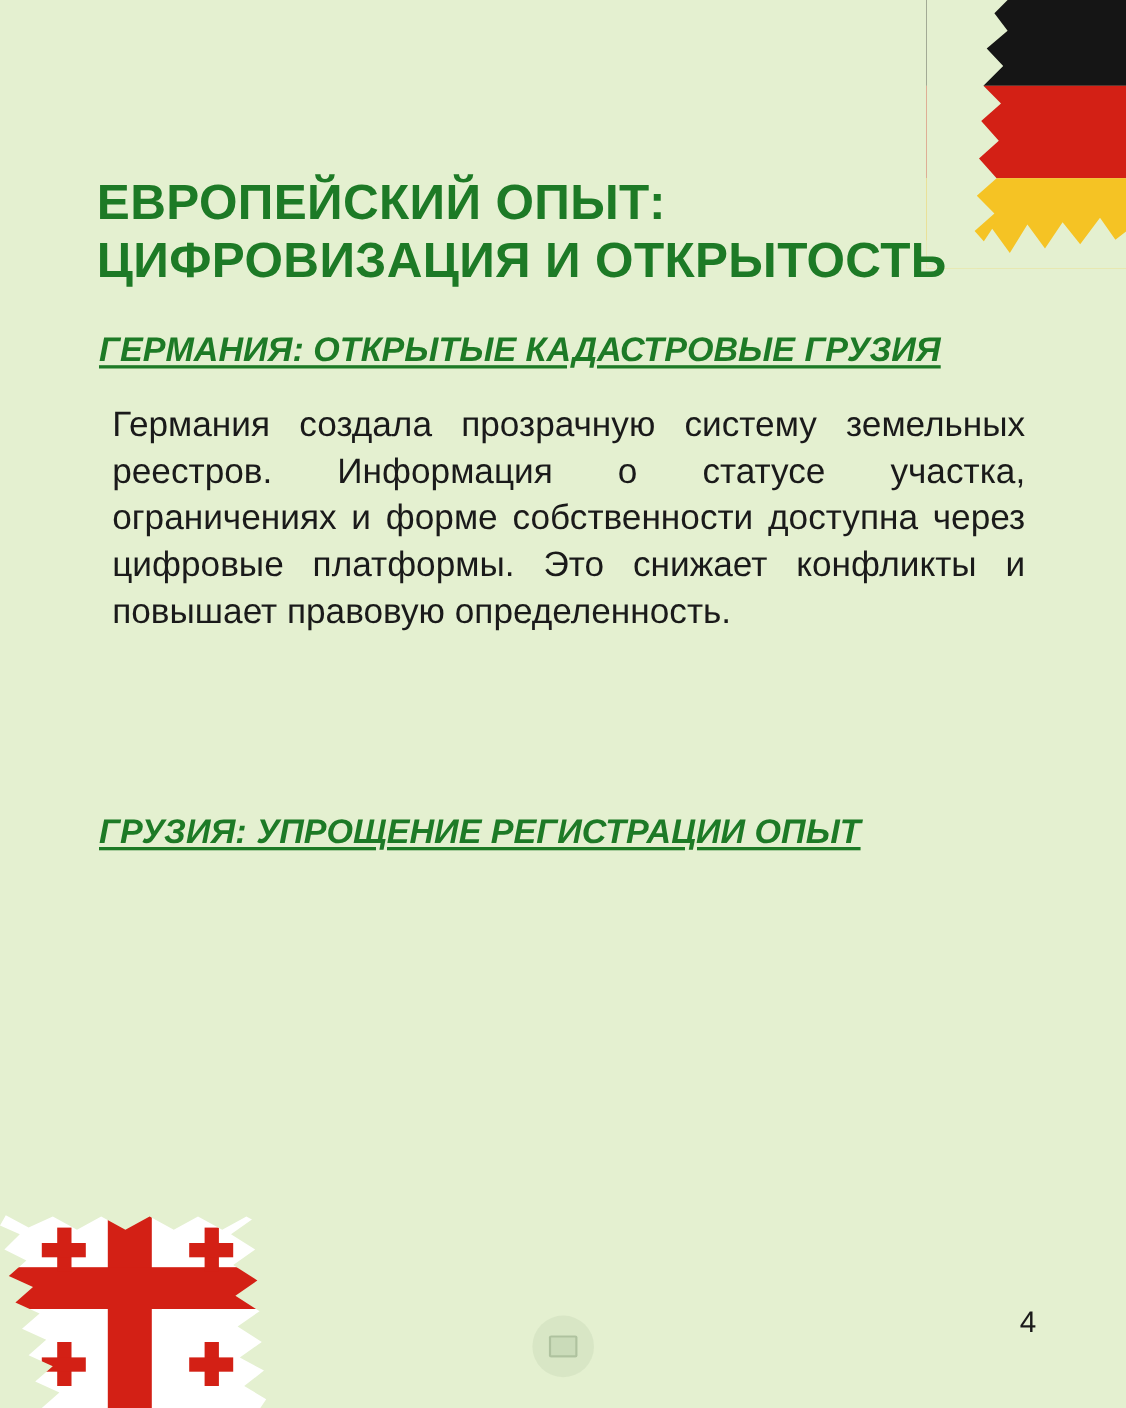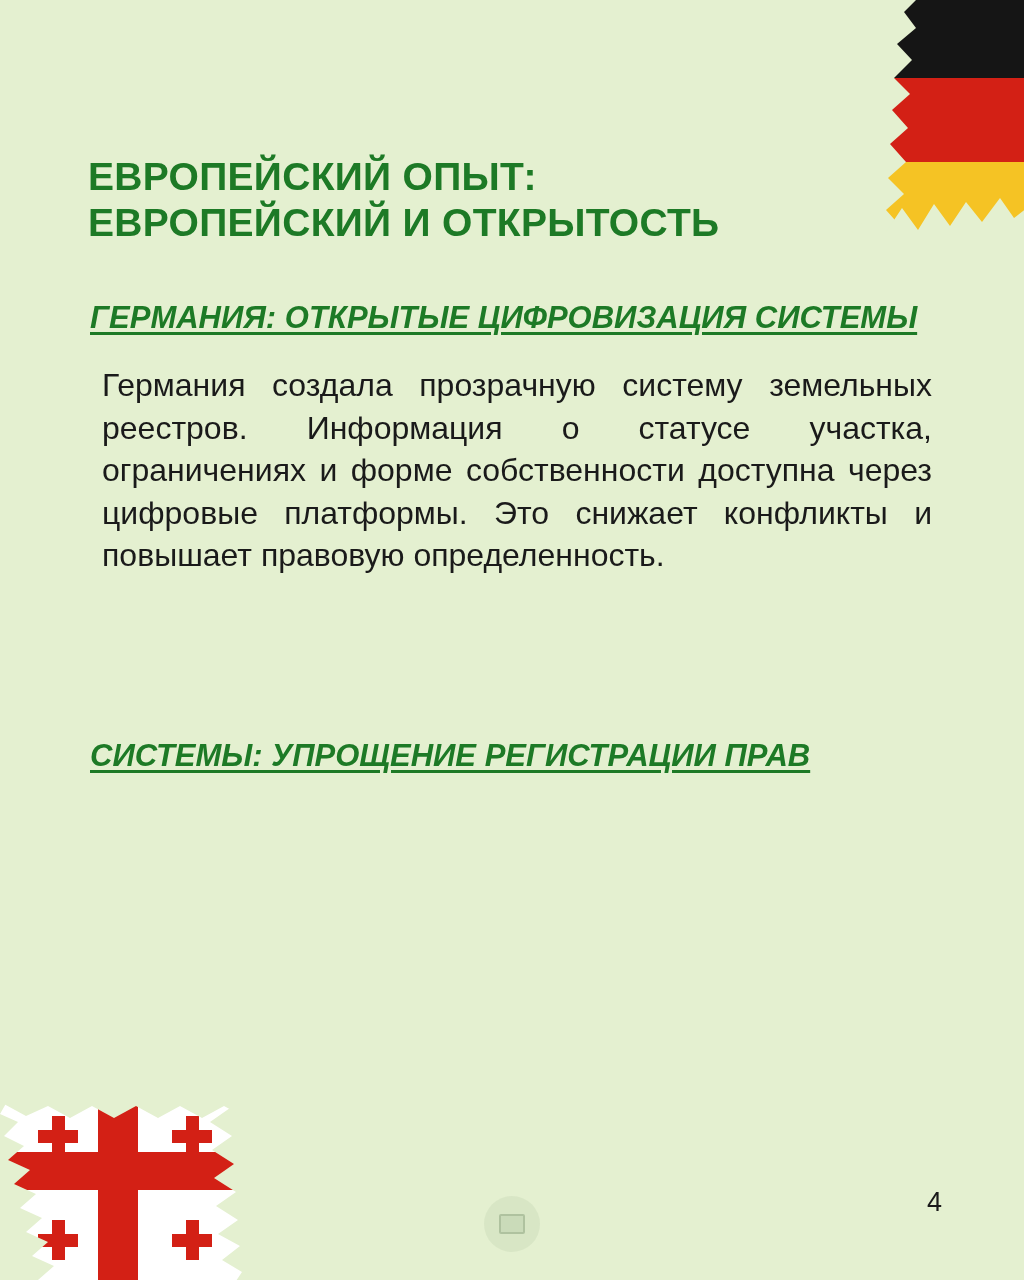--- a/index.html
+++ b/index.html
@@ -103,21 +103,21 @@
   .flag-ge .sq-v { width: 13px; }
   .flag-ge .sq-h { height: 13px; }
 
   
   .title {
     position: absolute;
     left: 88px;
     top: 128px;
     width: 870px;
     color: #1d7a26;
-    font-size: 39px;
+    font-size: 45px;
     line-height: 1.17;
     font-weight: bold;
     letter-spacing: 0.3px;
   }
   .title .l2 { display: block; }
 
   .section {
     position: absolute;
     left: 90px;
     width: 854px;
@@ -204,30 +204,30 @@
     <div class="sq sq-h" style="left:182px; top:134px; width:40px;"></div>
     <svg style="position:absolute;inset:0;width:100%;height:100%;" viewBox="0 0 300 190" preserveAspectRatio="none">
       <path d="M0,0 L18,0 L10,14 L28,22 L14,36 L34,46 L18,60 L40,70 L24,84 L46,94 L30,108 L52,118 L36,132 L58,142 L42,156 L64,166 L48,180 L70,190 L0,190 Z" fill="#e4f0d0"></path>
       <path d="M300,0 L300,190 L240,190 L252,172 L232,160 L250,146 L228,134 L248,120 L226,106 L246,92 L224,78 L244,64 L222,50 L242,36 L220,22 L240,8 L228,0 Z" fill="#e4f0d0"></path>
       <path d="M0,0 L300,0 L300,14 L278,6 L256,18 L234,6 L212,18 L190,6 L168,18 L146,6 L124,18 L102,6 L80,18 L58,6 L36,16 L14,4 L0,12 Z" fill="#e4f0d0"></path>
     </svg>
   </div>
 
   <h1 class="title">
     <span class="l1">ЕВРОПЕЙСКИЙ ОПЫТ:</span>
-    <span class="l2">ЕВРОПЕЙСКИЙ И ОТКРЫТОСТЬ</span>
+    <span class="l2">ЦИФРОВИЗАЦИЯ И ОТКРЫТОСТЬ</span>
   </h1>
 
   <section class="section" id="section-germany">
-    <h2 class="section-heading">ГЕРМАНИЯ: ОТКРЫТЫЕ ЦИФРОВИЗАЦИЯ СИСТЕМЫ</h2>
+    <h2 class="section-heading">ГЕРМАНИЯ: ОТКРЫТЫЕ КАДАСТРОВЫЕ ГРУЗИЯ</h2>
     <p class="section-body">Германия создала прозрачную систему земельных реестров. Информация о статусе участка, ограничениях и форме собственности доступна через цифровые платформы. Это снижает конфликты и повышает правовую определенность.</p>
   </section>
 
   <section class="section" id="section-georgia">
-    <h2 class="section-heading">СИСТЕМЫ: УПРОЩЕНИЕ РЕГИСТРАЦИИ ПРАВ</h2>
+    <h2 class="section-heading">ГРУЗИЯ: УПРОЩЕНИЕ РЕГИСТРАЦИИ ОПЫТ</h2>
   </section>
 
   <div class="page-number">4</div>
 
   <div class="watermark">
     <div class="mark"></div>
   </div>
 
 </div>
 

